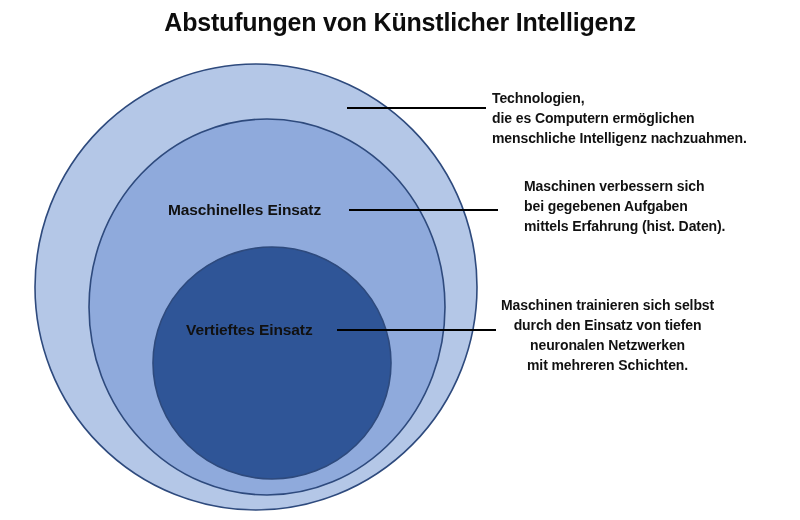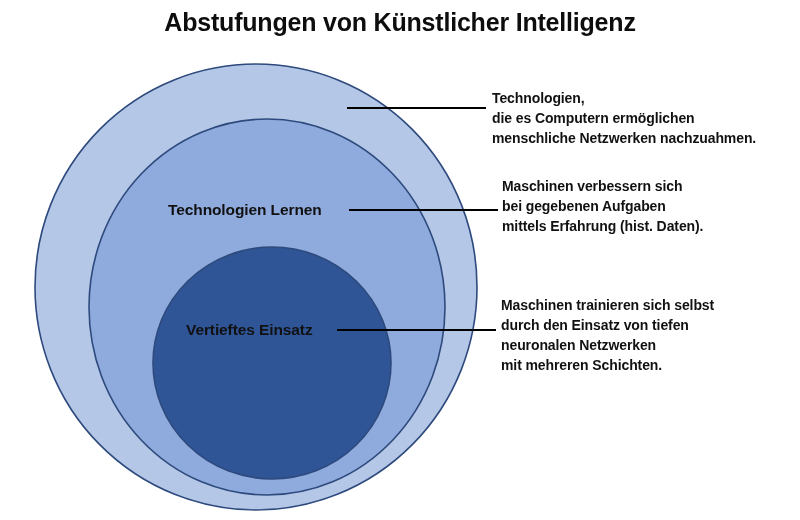--- a/index.html
+++ b/index.html
@@ -62,22 +62,22 @@
   .annotation {
     position: absolute;
     font-size: 14px;
     font-weight: bold;
     line-height: 1.43;
     color: #111111;
     white-space: pre-line;
     letter-spacing: -0.1px;
   }
   #anno-ai { left: 492px; top: 88px; }
-  #anno-ml { left: 502px; top: 176px; }
-  #anno-dl { left: 501px; top: 295px; }
+  #anno-ml { left: 524px; top: 176px; }
+  #anno-dl { left: 501px; top: 295px; text-align: center; }
 </style>
 </head>
 <body>
 
 <div id="diagram-root">
 
   <div class="page-title">Abstufungen von Künstlicher Intelligenz</div>
 
   <svg id="venn-svg" viewBox="0 0 800 520">
 
@@ -85,26 +85,26 @@
 
     <ellipse cx="267" cy="307" rx="178" ry="188" fill="#8faadc" stroke="#2e4a7d" stroke-width="1.6"></ellipse>
 
     <ellipse cx="272" cy="363" rx="119" ry="116" fill="#2f5597" stroke="#2e4a7d" stroke-width="1.6"></ellipse>
 
     <line x1="347" y1="108" x2="486" y2="108" stroke="#000000" stroke-width="2"></line>
     <line x1="349" y1="210" x2="498" y2="210" stroke="#000000" stroke-width="2"></line>
     <line x1="337" y1="330" x2="496" y2="330" stroke="#000000" stroke-width="2"></line>
   </svg>
 
-  <div class="ring-label" id="label-ml">Technologien Lernen</div>
+  <div class="ring-label" id="label-ml">Maschinelles Einsatz</div>
   <div class="ring-label" id="label-dl">Vertieftes Einsatz</div>
 
   <div class="annotation" id="anno-ai">Technologien,
 die es Computern ermöglichen
-menschliche Netzwerken nachzuahmen.</div>
+menschliche Intelligenz nachzuahmen.</div>
   <div class="annotation" id="anno-ml">Maschinen verbessern sich
 bei gegebenen Aufgaben
 mittels Erfahrung (hist. Daten).</div>
   <div class="annotation" id="anno-dl">Maschinen trainieren sich selbst
 durch den Einsatz von tiefen
 neuronalen Netzwerken
 mit mehreren Schichten.</div>
 
 </div>
 

